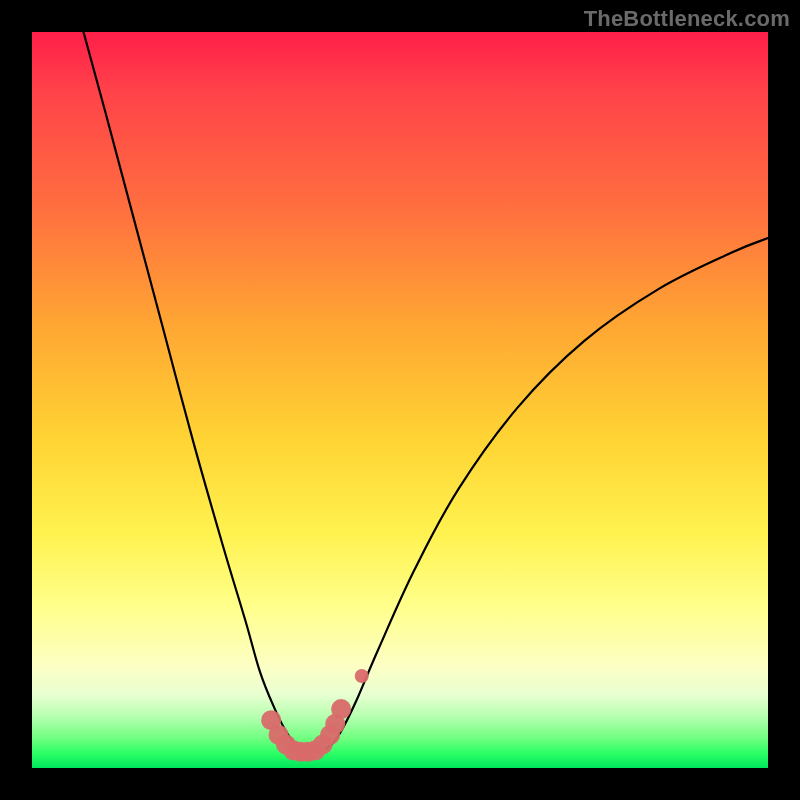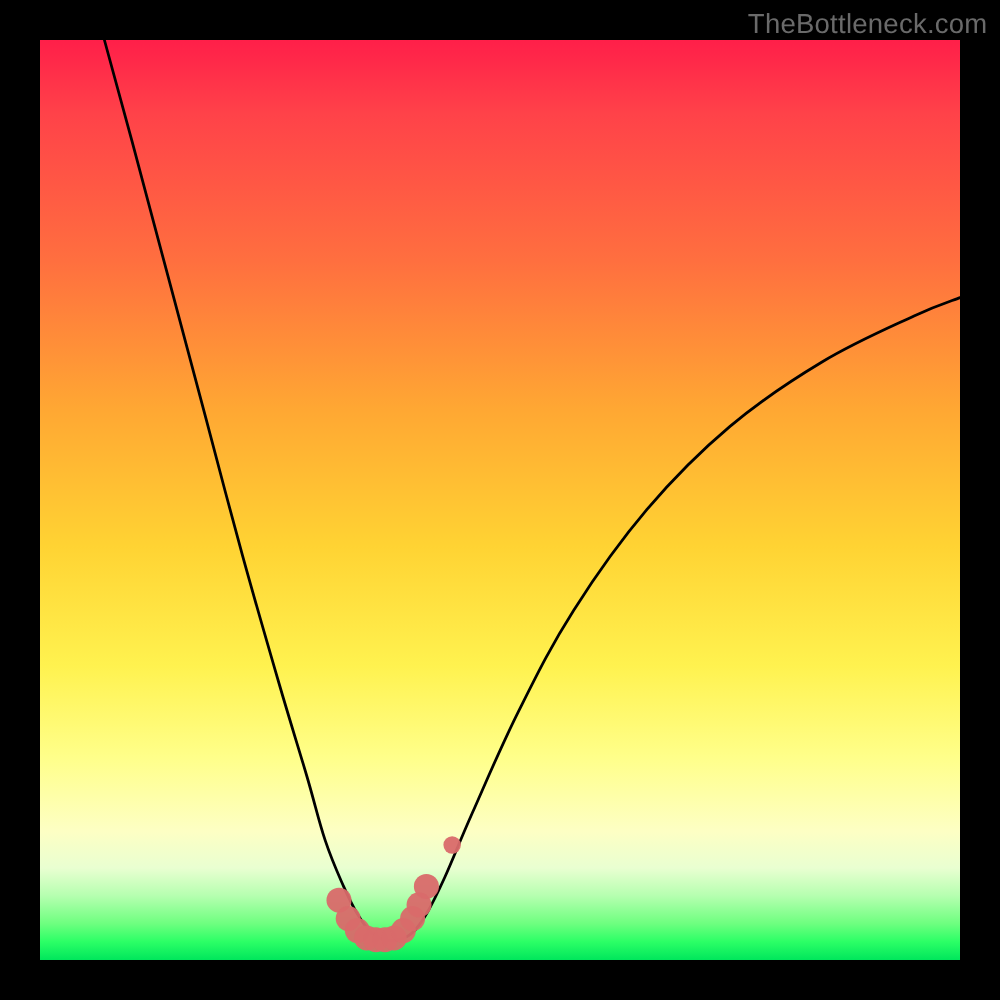--- a/index.html
+++ b/index.html
@@ -51,21 +51,21 @@
     height: 736px;
     overflow: visible;
   }
   .watermark {
     position: absolute;
     top: 6px;
     right: 10px;
     color: #6a6a6a;
     font-size: 22px;
     letter-spacing: 0.2px;
-    font-weight: 400;
+    font-weight: 700;
     user-select: none;
   }
 </style>
 </head>
 <body>
 
 <div class="frame">
   <div class="plot">
     <svg class="curve" viewBox="0 0 736 736" preserveAspectRatio="none">
       <g id="curve-layer">

